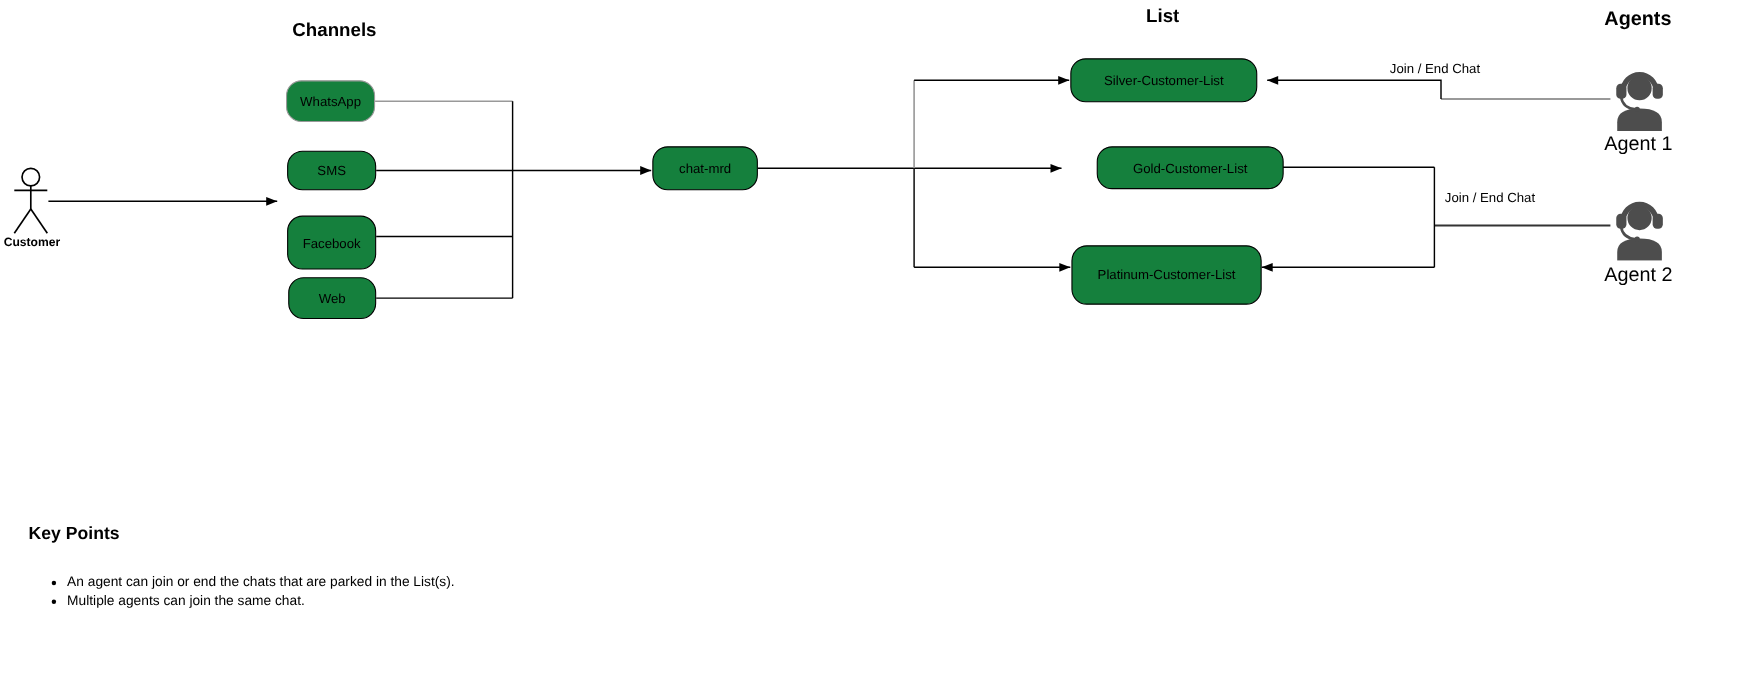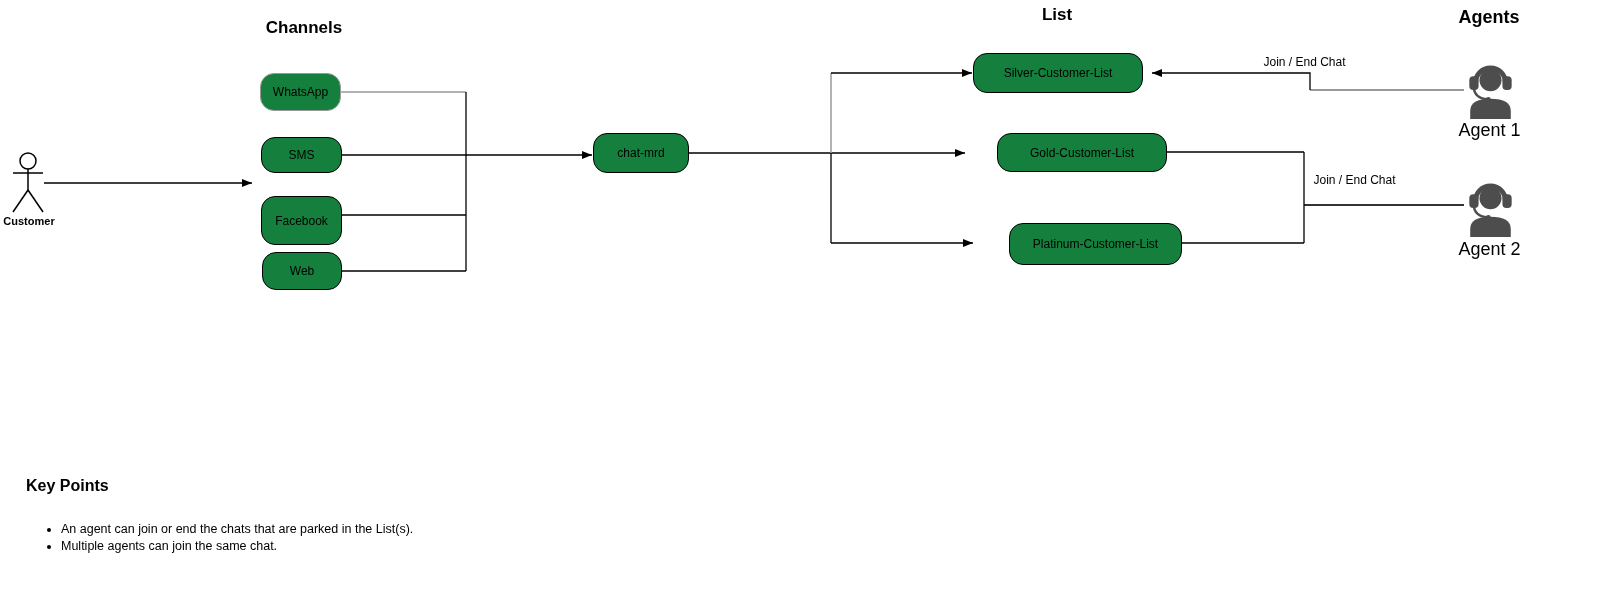--- a/index.html
+++ b/index.html
@@ -115,21 +115,21 @@
 
   <div class="node gray-border" style="left:260px; top:73px;  width:81px; height:38px;">WhatsApp</div>
   <div class="node" style="left:261px; top:137px; width:81px; height:36px;">SMS</div>
   <div class="node" style="left:261px; top:196px; width:81px; height:49px;">Facebook</div>
   <div class="node" style="left:262px; top:252px; width:80px; height:38px;">Web</div>
 
   <div class="node" style="left:593px; top:133px; width:96px; height:40px;">chat-mrd</div>
 
   <div class="node" style="left:973px; top:53px;  width:170px; height:40px;">Silver-Customer-List</div>
   <div class="node" style="left:973px; top:133px; width:170px; height:39px;margin-left:24px;">Gold-Customer-List</div>
-  <div class="node" style="left:1009px; top:223px; width:173px; height:42px;">Platinum-Customer-List</div>
+  <div class="node" style="left:974px; top:223px; width:173px; height:54px;">Platinum-Customer-List</div>
 
   <div class="edge-label" style="left:1257px; top:55px;  width:95px;">Join / End Chat</div>
   <div class="edge-label" style="left:1307px; top:173px; width:95px;">Join / End Chat</div>
 
   <svg class="layer" style="left:1464px; top:59px;" width="53" height="60" aria-hidden="true">
     <use href="#agent-sym" width="53" height="60"></use>
   </svg>
   <div class="agent-label" style="left:1442px; top:120px; width:95px;">Agent 1</div>
 
   <svg class="layer" style="left:1464px; top:177px;" width="53" height="60" aria-hidden="true">

